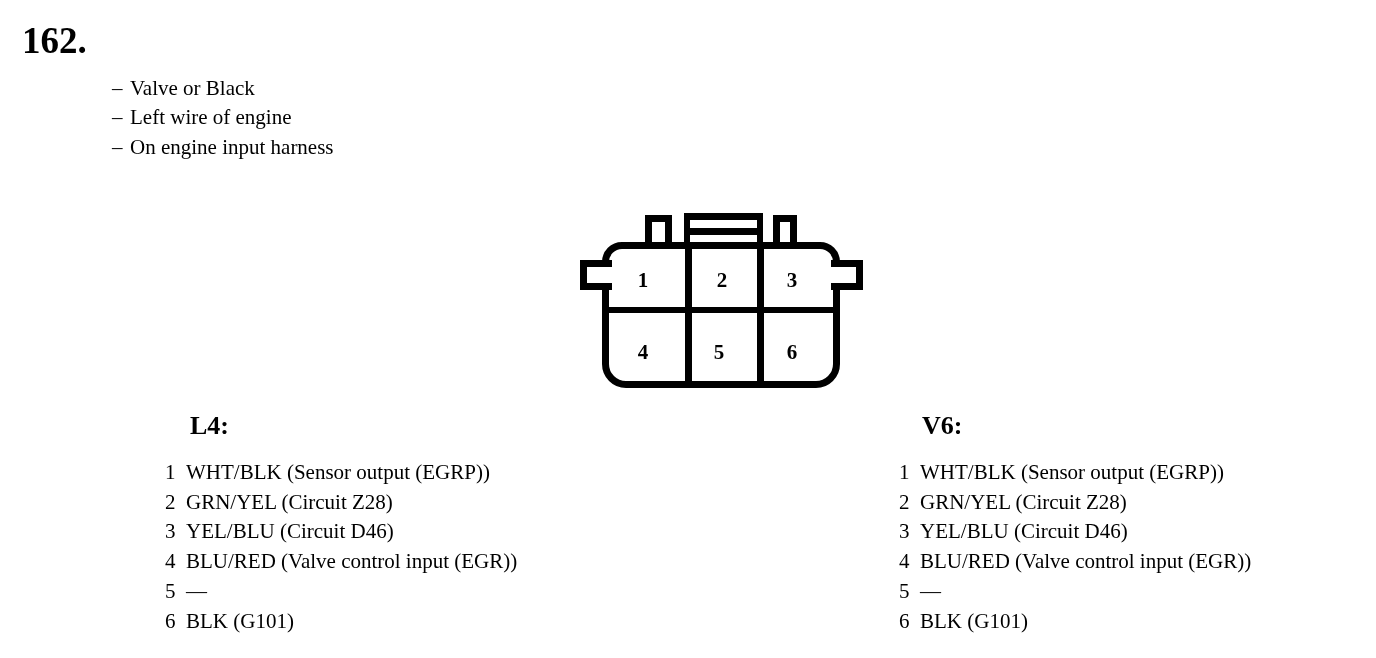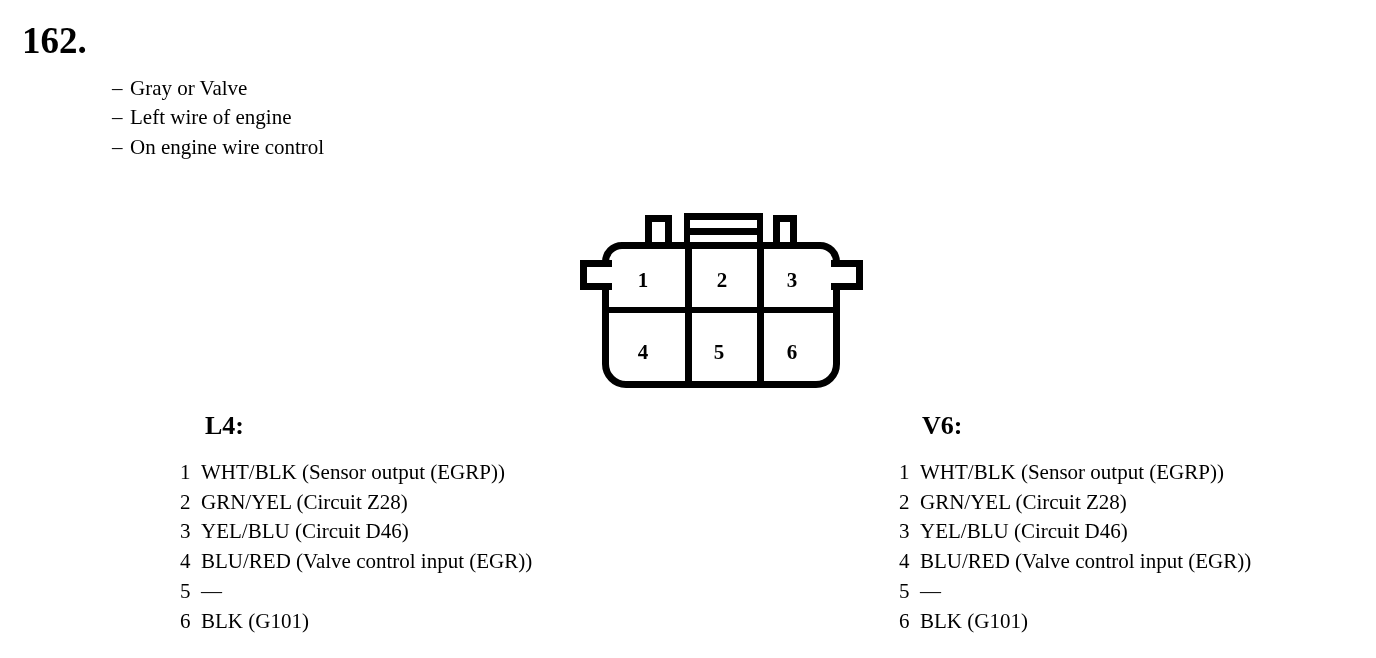--- a/index.html
+++ b/index.html
@@ -58,50 +58,50 @@
 
   .ear {
     position:absolute; top:48px; width:32px; height:30px;
     background:#ffffff; border:7px solid #000; z-index:3;
   }
   .ear-left  { left:0;    border-right:none; }
   .ear-right { left:251px; border-left:none; }
 
   
   .pin-list { position:absolute; top:412px; width:520px; }
-  .list-l4 { left:180px; }
+  .list-l4 { left:165px; }
   .list-v6 { left:899px; }
   .pin-list h2 { font-size:26px; font-weight:bold; line-height:28px; }
   .list-l4 h2 { padding-left:25px; }
   .list-v6 h2 { padding-left:23px; }
   .pin-rows { margin-top:18px; }
   .pin-row { display:flex; font-size:21px; line-height:29.7px; white-space:nowrap; }
   .pin-row .num { display:inline-block; width:21px; }
 </style>
 </head>
 <body>
 
 <div class="page">
 
   <header class="title-row">
     <span class="title-num">162.</span>
   </header>
 
   <div class="notes">
     <div class="note-line">
       <span class="note-dash">–</span>
-      <span>Gray or Valve</span>
+      <span>Valve or Black</span>
     </div>
     <div class="note-line">
       <span class="note-dash">–</span>
       <span>Left wire of engine</span>
     </div>
     <div class="note-line">
       <span class="note-dash">–</span>
-      <span>On engine wire control</span>
+      <span>On engine input harness</span>
     </div>
   </div>
 
   <div class="connector">
     <div class="tab-small tab-left"></div>
     <div class="tab-latch">
       <div class="latch-line"></div>
     </div>
     <div class="tab-small tab-right"></div>
 

